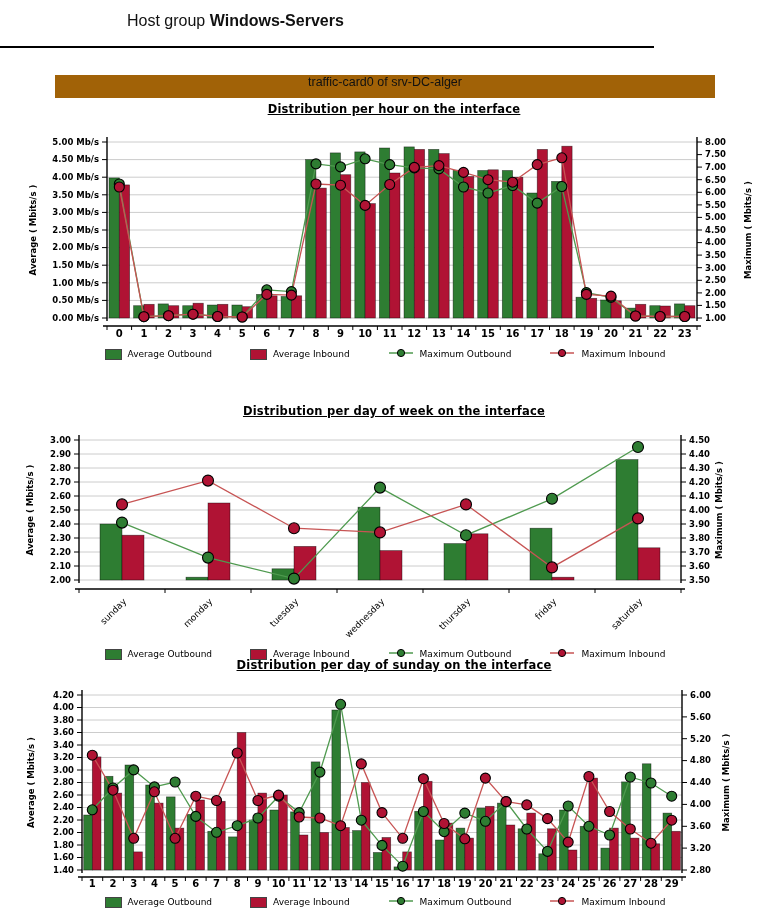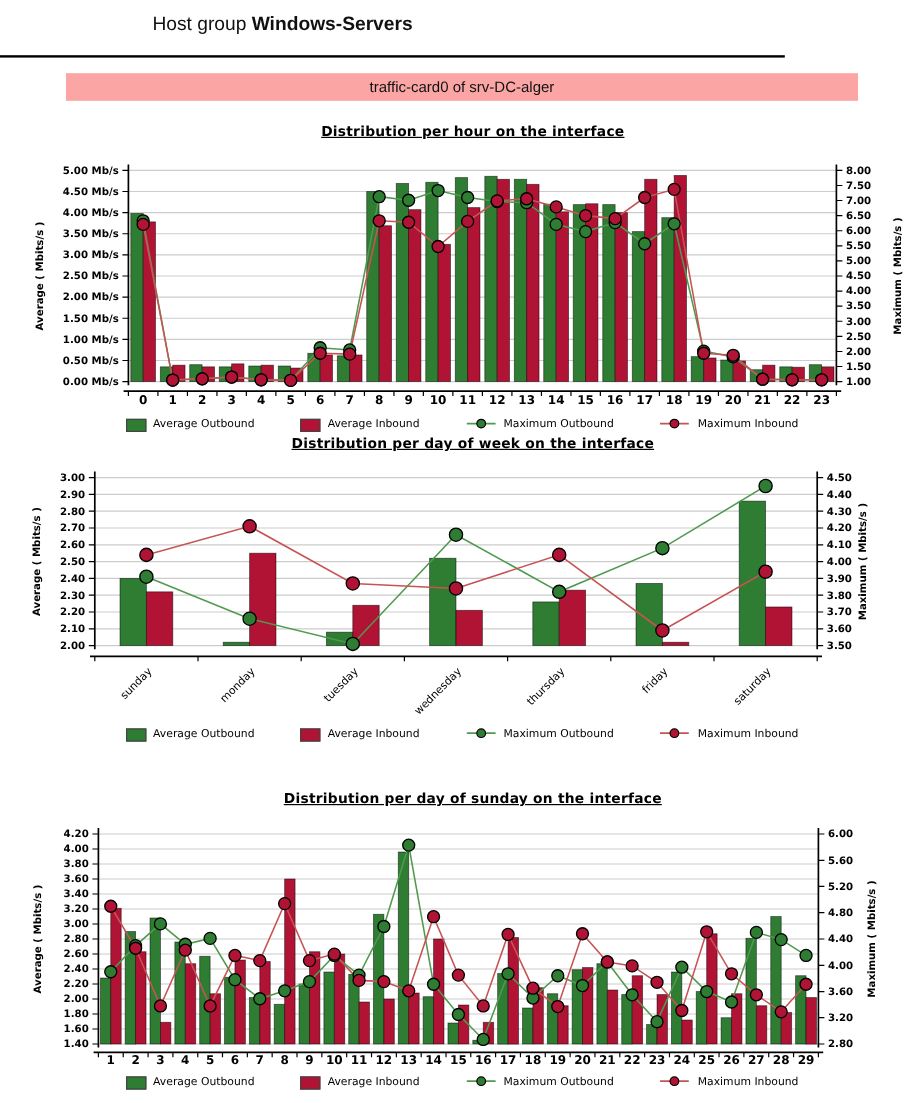--- a/index.html
+++ b/index.html
@@ -5,26 +5,26 @@
   html,body{margin:0;padding:0;background:#fff;}
   .page{position:relative;width:770px;height:919px;background:#fff;overflow:hidden;
         font-family:"DejaVu Sans",sans-serif;color:#000;}
   
   .header{position:absolute;top:0;left:0;width:654px;height:46px;border-bottom:2px solid #000;
           font-family:"Liberation Sans",sans-serif;}
   .header-title{position:absolute;left:127px;top:12px;font-size:16px;color:#111;}
   .header-title b{font-weight:bold;}
   .logo{position:absolute;right:8px;top:4px;}
   
-  .banner{position:absolute;top:61px;left:55px;width:660px;height:23px;background:#fca5a5;
-          display:flex;align-items:center;justify-content:center;
+  .banner{position:absolute;top:75px;left:55px;width:660px;height:23px;background:#a16207;
+          display:flex;align-items:flex-start;justify-content:center;
           font-family:"Liberation Sans",sans-serif;font-size:12.5px;color:#111;}
   
   .chart{position:absolute;left:0;width:770px;}
-  #chart0{top:102px;} #chart1{top:362px;} #chart2{top:658px;}
+  #chart0{top:102px;} #chart1{top:404px;} #chart2{top:658px;}
   .chart-title{height:20px;text-align:center;font-size:11.5px;font-weight:bold;
                text-decoration:underline;letter-spacing:0.2px;margin-left:18px;}
   .plot-mount{display:block;line-height:0;}
   .legend{display:flex;justify-content:center;align-items:center;gap:38px;height:16px;
           font-size:9px;margin-top:2px;}
   .legend-item{display:flex;align-items:center;gap:6px;}
   .sw{display:inline-block;width:17px;height:11px;border:1px solid #444;box-sizing:border-box;}
   svg text{font-family:"DejaVu Sans",sans-serif;}
 </style>
 </head>

